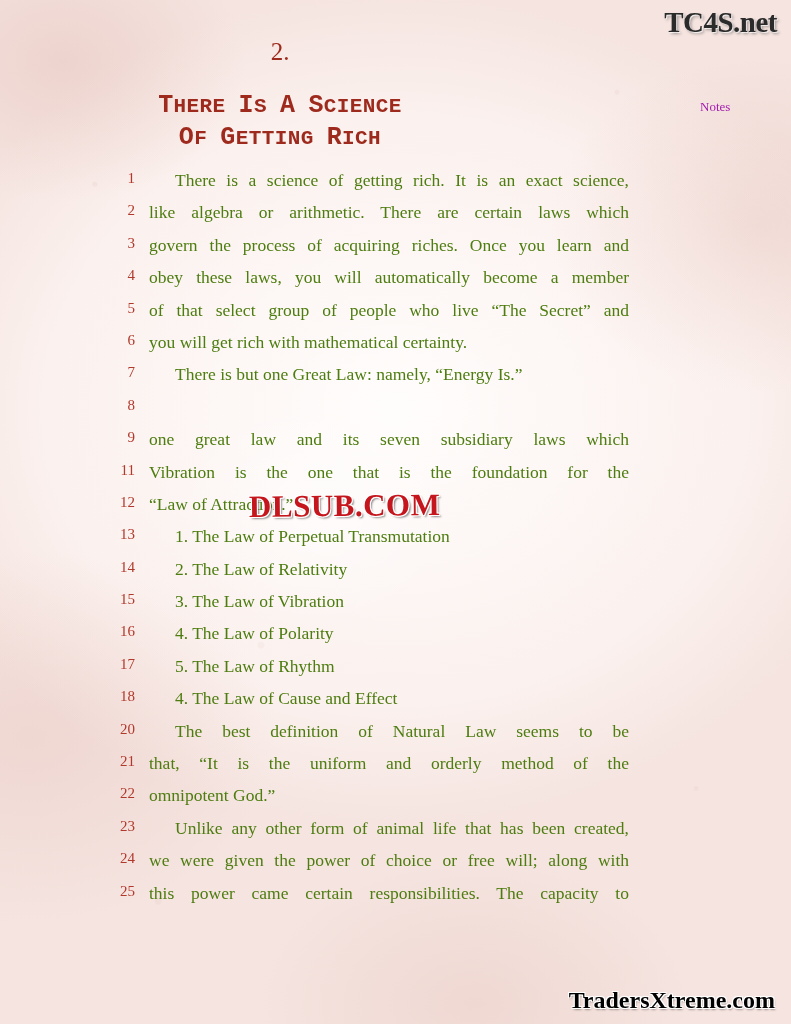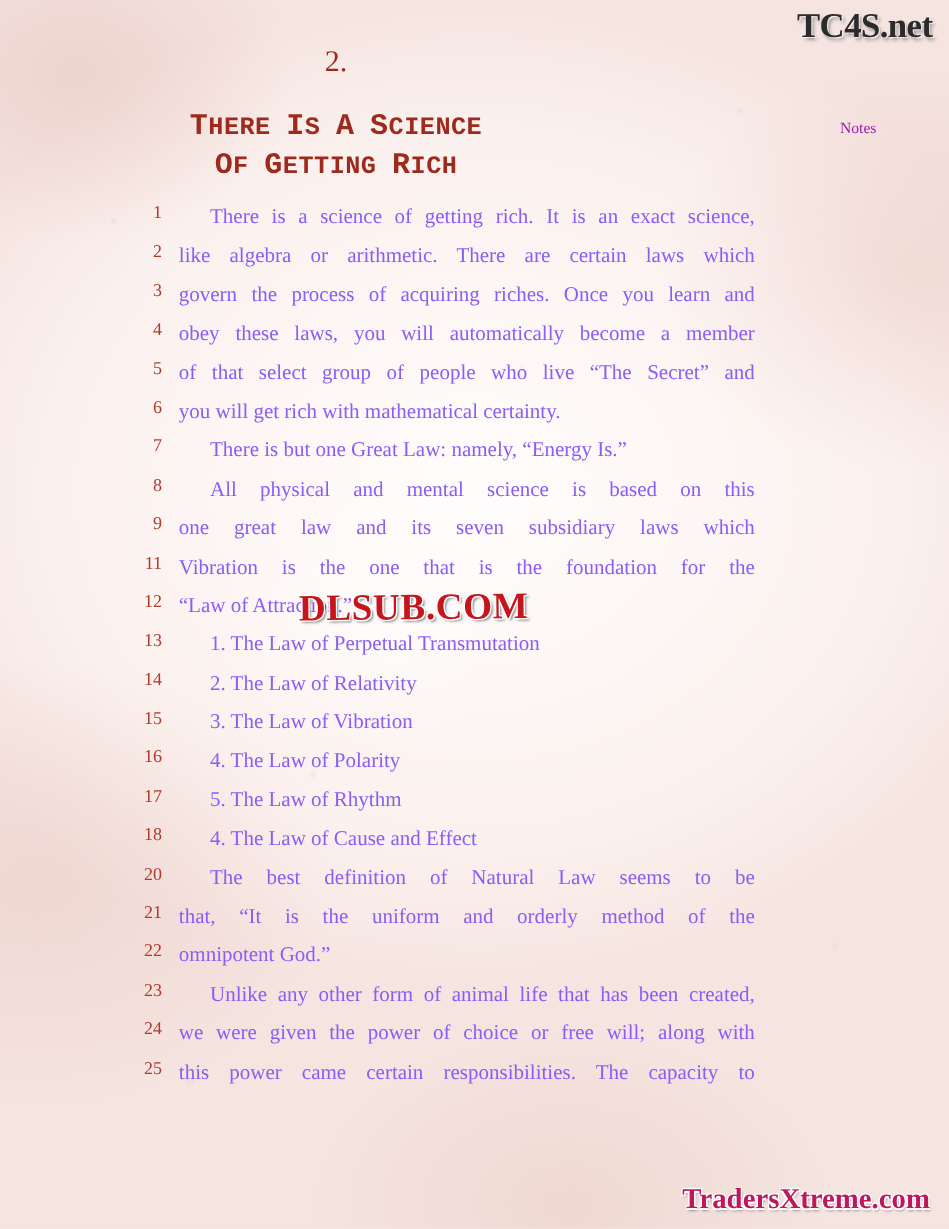--- a/index.html
+++ b/index.html
@@ -118,21 +118,21 @@
     left: -40px;
     width: 26px;
     text-align: right;
     font-size: 15px;
     color: #b1392c;
     font-family: "Liberation Serif", serif;
   }
   .line-row { position: relative; }
   .line-text {
     font-size: 17.5px;
-    color: #8b5cf6;
+    color: #4d7c0f;
     font-family: "Liberation Serif", serif;
     width: 480px;
     white-space: pre;
   }
   .line-text.justify {
     white-space: normal;
     text-align: justify;
     text-align-last: justify;
   }
   .line-text.indent { text-indent: 26px; }
@@ -158,21 +158,21 @@
   }
 
   
   .bottom-banner {
     position: absolute;
     bottom: 10px;
     right: 16px;
     font-family: "Liberation Serif", serif;
     font-weight: bold;
     font-size: 24px;
-    color: #be185d;
+    color: #000000;
     text-shadow:
       -1px -1px 0 #ffffff,
        1px -1px 0 #ffffff,
       -1px  1px 0 #ffffff,
        1px  1px 0 #ffffff,
        1px  2px 2px rgba(0,0,0,0.35);
   }
 </style>
 </head>
 <body>
@@ -216,21 +216,20 @@
       <div class="line-row">
         <span class="line-num">6</span>
         <span class="line-text">you will get rich with mathematical certainty.</span>
       </div>
       <div class="line-row">
         <span class="line-num">7</span>
         <span class="line-text indent">There is but one Great Law: namely, “Energy Is.”</span>
       </div>
       <div class="line-row">
         <span class="line-num">8</span>
-        <span class="line-text justify indent">All physical and mental science is based on this</span>
       </div>
       <div class="line-row">
         <span class="line-num">9</span>
         <span class="line-text justify">one great law and its seven subsidiary laws which</span>
       </div>
       <div class="line-row">
         <span class="line-num">11</span>
         <span class="line-text justify">Vibration is the one that is the foundation for the</span>
       </div>
       <div class="line-row">

